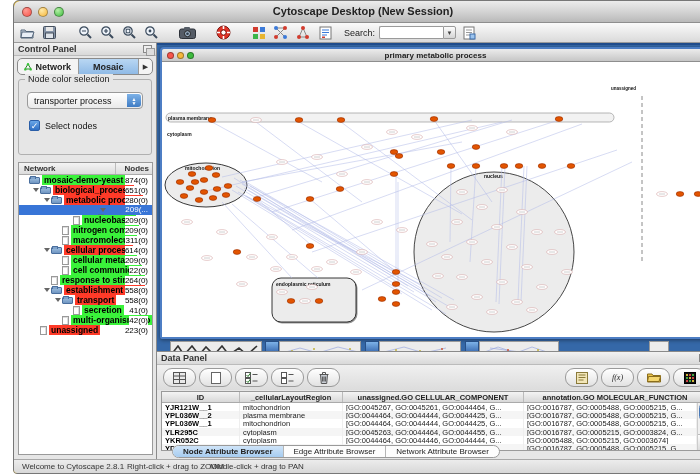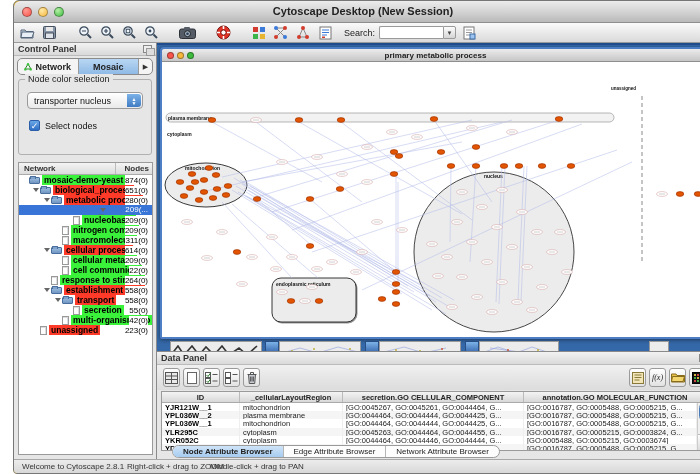--- a/index.html
+++ b/index.html
@@ -116,21 +116,21 @@
      border:1px solid #9a9a9a; overflow:hidden; }
   .mini-title { position:absolute; top:296px; height:13px; width:14px;
      background:linear-gradient(#7db2e8,#3566ad); border:1px solid #274f86; }
 
   
   #data-panel { position:absolute; left:143px; top:350px; right:0; bottom:14px;
      background:#e6e6e6; border-top:1px solid #8a8a8a; }
   #dp-toolbar { position:absolute; left:0; top:13px; width:100%; height:25px;
      display:flex; align-items:center; padding:0 6px; gap:3px;
      background:linear-gradient(#f0f0f0,#dcdcdc); }
-  .dbtn { width:17px; height:19px; border:1px solid #9a9a9a; border-radius:3px;
+  .dbtn { width:33px; height:19px; border:1px solid #9a9a9a; border-radius:9px;
      background:linear-gradient(#ffffff,#e2e2e2); display:flex; align-items:center;
      justify-content:center; font-size:8px; }
   .dspacer { flex:1; }
   .fx { font-style:italic; font-size:8px; color:#222; font-family:"Liberation Serif",serif; }
 
   #dp-table { position:absolute; left:4px; right:4px; top:39px; height:60px;
      border:1px solid #9a9a9a; background:#fff; }
   #tbl-head { display:flex; height:11px; background:linear-gradient(#f4f4f4,#d8d8d8);
      border-bottom:1px solid #aaa; }
   #tbl-head .th { font-size:7.5px; font-weight:bold; color:#222; text-align:center;
@@ -307,21 +307,21 @@
       </div>
       <div class="cp-tab active">
         <span>Mosaic</span>
       </div>
       <div class="cp-tab-arrow">▶</div>
     </div>
 
     <div id="color-group">
       <span class="legend">Node color selection</span>
       <div id="combo">
-        <span>transporter nucleus</span>
+        <span>transporter process</span>
         <span class="stepper">
             <span>▲</span>
             <span>▼</span>
           </span>
       </div>
       <div id="select-row">
         <span id="select-check">✓</span>
         <span id="select-label">Select nodes</span>
       </div>
     </div>
@@ -407,21 +407,21 @@
           <div class="tree-row" style="padding-left: 35px;">
             <span class="tr-arrow open"></span>
             <span class="tr-icon folder"></span>
             <span class="tr-label red">transport</span>
             <span class="tr-count">558(0)</span>
           </div>
           <div class="tree-row" style="padding-left: 46px;">
             <span class="tr-arrow"></span>
             <span class="tr-icon file"></span>
             <span class="tr-label green">secretion</span>
-            <span class="tr-count">55(0)</span>
+            <span class="tr-count">41(0)</span>
           </div>
           <div class="tree-row" style="padding-left: 35px;">
             <span class="tr-arrow"></span>
             <span class="tr-icon file"></span>
             <span class="tr-label green">multi-organism pro</span>
             <span class="tr-count">42(0)</span>
           </div>
           <div class="tree-row" style="padding-left: 13px;">
             <span class="tr-arrow"></span>
             <span class="tr-icon file"></span>
@@ -755,21 +755,21 @@
             <rect x="5" y="8" width="2" height="2" fill="#4a4"></rect>
             <rect x="8" y="8" width="2" height="2" fill="#d2b53a"></rect>
           </svg>
       </div>
     </div>
 
     <div id="dp-table">
       <div id="tbl-head">
           <div class="th cw0">ID</div>
           <div class="th cw1">_cellularLayoutRegion</div>
-          <div class="th cw2">secretion.GO CELLULAR_COMPONENT</div>
+          <div class="th cw2">unassigned.GO CELLULAR_COMPONENT</div>
           <div class="th cw3">annotation.GO MOLECULAR_FUNCTION</div>
         </div>
       <div id="tbl-body">
           <div class="tr-data">
             <div class="td cw0 id">YJR121W__1</div>
             <div class="td cw1">mitochondrion</div>
             <div class="td cw2">[GO:0045267, GO:0045261, GO:0044464, G...</div>
             <div class="td cw3">[GO:0016787, GO:0005488, GO:0005215, G...</div>
           </div>
           <div class="tr-data">

